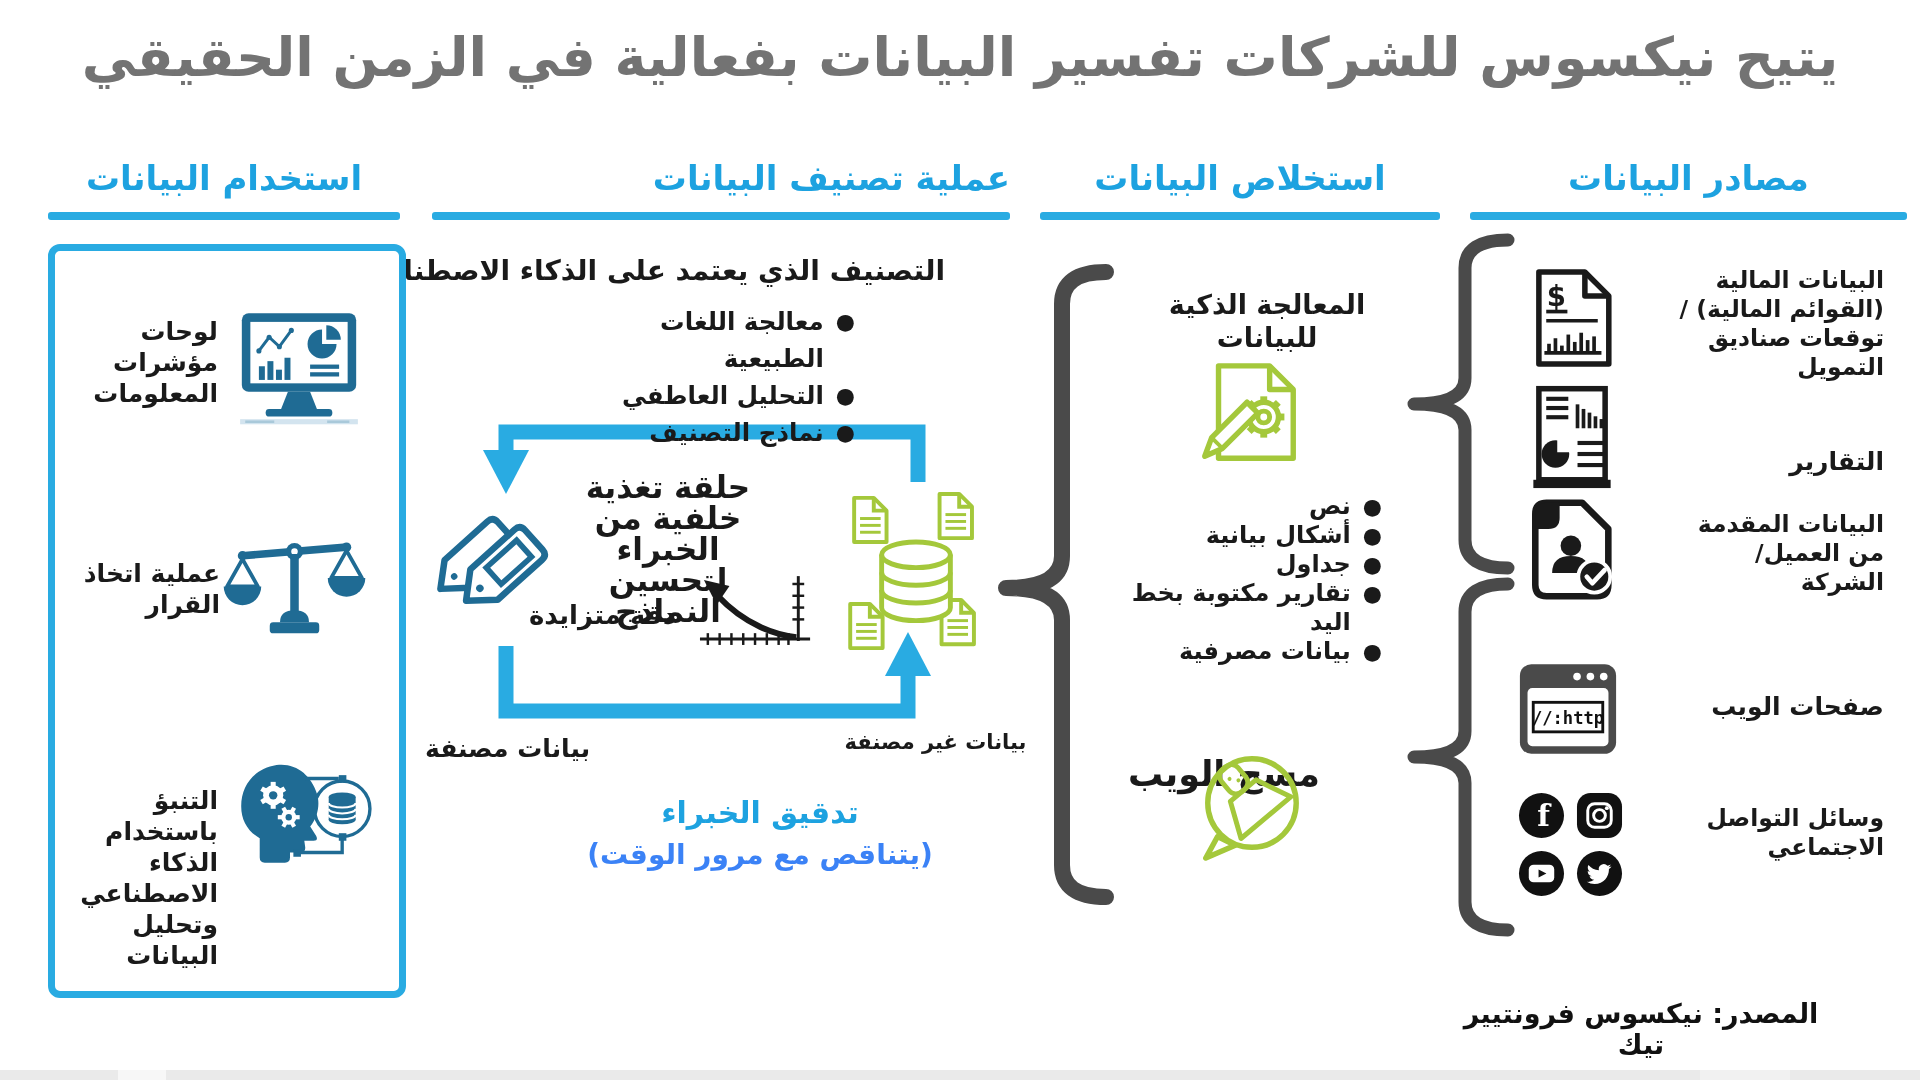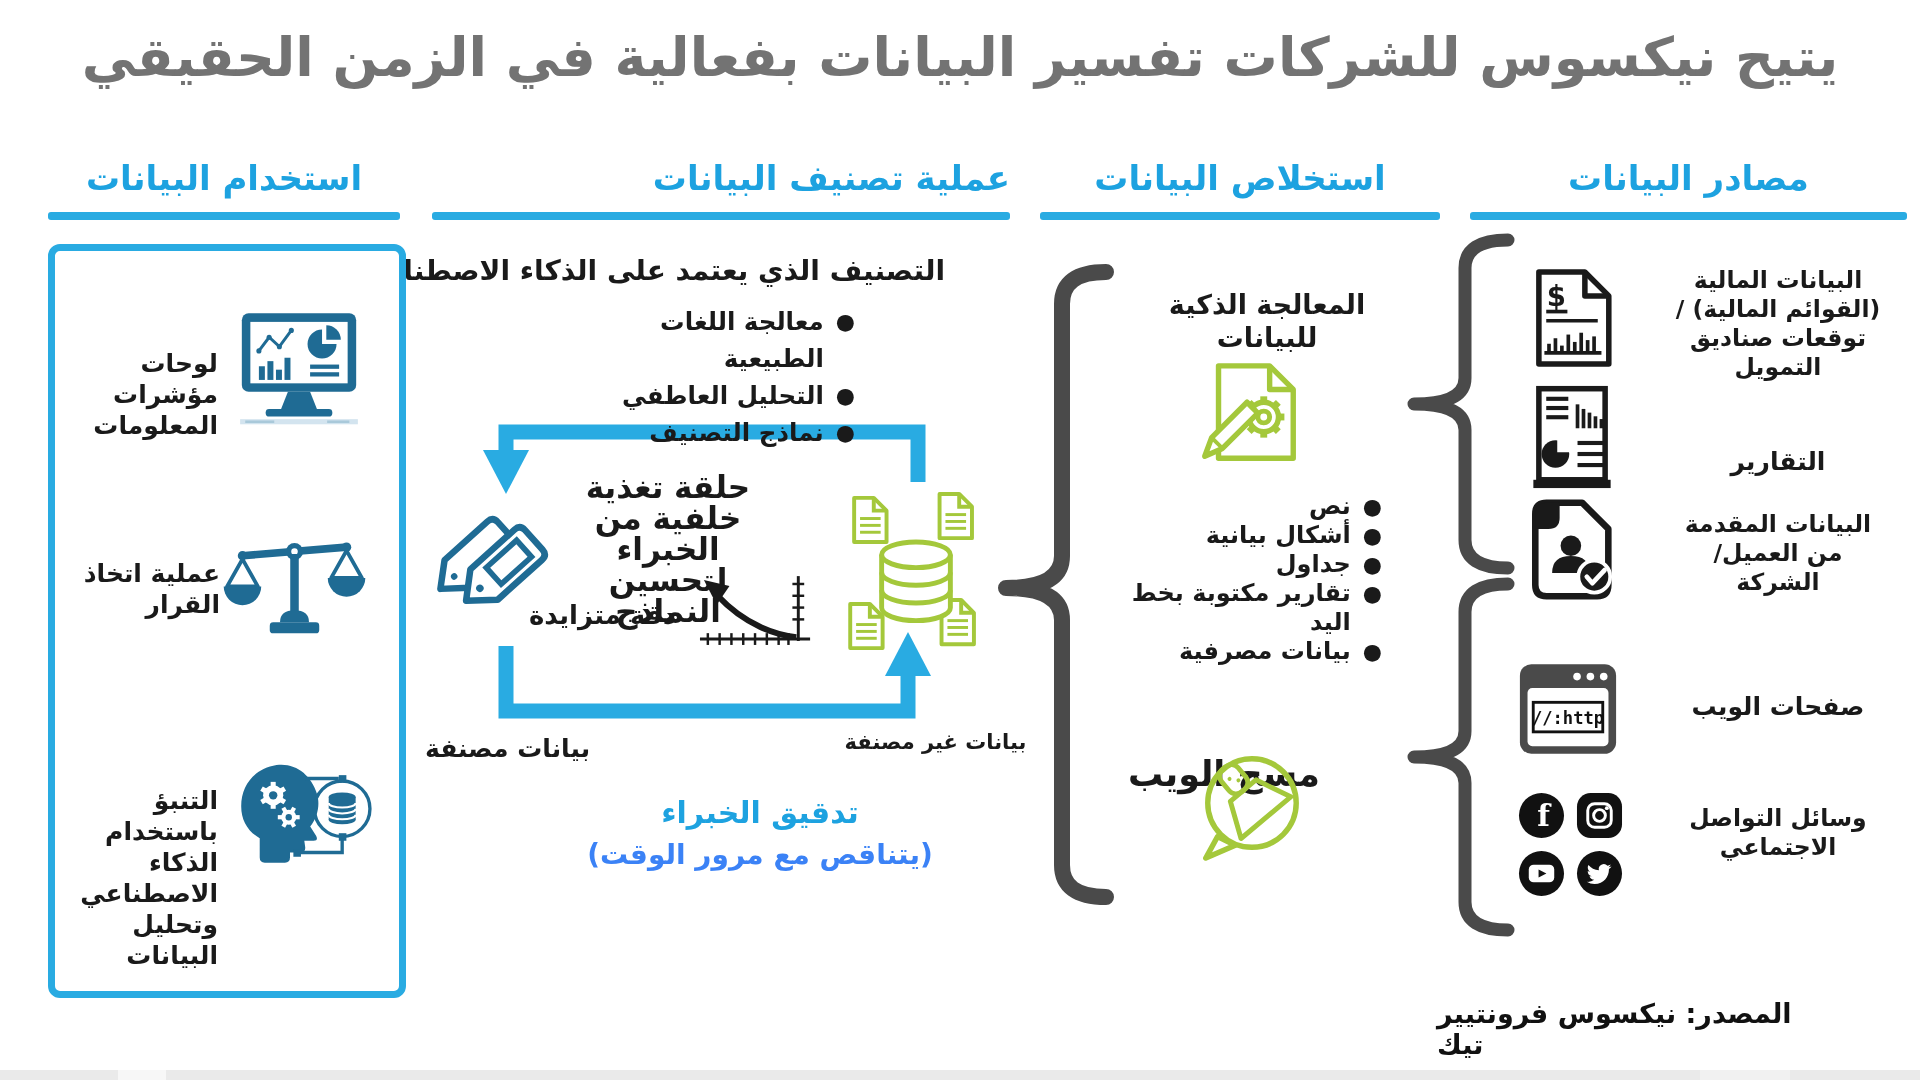--- a/index.html
+++ b/index.html
@@ -3,34 +3,34 @@
 <meta charset="utf-8">
 <style>
   html,body{margin:0;padding:0;background:#fff;}
   .canvas{position:relative;width:1920px;height:1080px;background:#ffffff;overflow:hidden;
           font-family:"DejaVu Sans",sans-serif;direction:rtl;}
   .abs{position:absolute;}
   .title{top:26px;left:0;right:0;text-align:center;font-size:54px;font-weight:bold;color:#737373;}
   .col-hdr{top:158px;text-align:center;font-size:34px;font-weight:bold;color:#1da2e0;white-space:nowrap;}
   .hdr-bar{top:212px;height:8px;background:#29abe2;border-radius:3px;}
   .blk{color:#1a1a1a;font-weight:bold;}
-  .src-label{left:1672px;width:212px;text-align:center;font-size:23.5px;font-weight:bold;color:#1a1a1a;line-height:29px;}
+  .src-label{left:1672px;width:212px;text-align:right;font-size:23.5px;font-weight:bold;color:#1a1a1a;line-height:29px;}
   .b-row{display:flex;align-items:flex-start;gap:12px;}
   .b-dot{font-size:22px;line-height:inherit;color:#1a1a1a;}
   .x-list{left:1095px;width:287px;font-size:24px;font-weight:bold;color:#1a1a1a;}
   .x-list .b-row{line-height:29px;}
   .c-list{left:555px;width:300px;font-size:24.5px;font-weight:bold;color:#1a1a1a;}
   .c-list .b-row{line-height:37px;}
   .center{text-align:center;}
   .blue-note{color:#1da2e0;font-weight:bold;}
   .blue-note-light{color:#3b82f6;font-weight:bold;}
   .usage-box{left:48px;top:244px;width:344px;height:740px;border:7px solid #29abe2;border-radius:12px;background:#fff;}
   .usage-label{text-align:right;font-size:25px;font-weight:bold;color:#1a1a1a;line-height:31px;}
   .social-grid{display:grid;direction:ltr;grid-template-columns:47px 47px;grid-template-rows:47px 47px;gap:11px;}
-  .footer-src{left:1437px;width:408px;top:998px;text-align:left;font-size:27px;font-weight:bold;color:#111;}
+  .footer-src{left:1437px;width:408px;top:998px;text-align:center;font-size:27px;font-weight:bold;color:#111;}
   .bottom-strip{left:0;top:1070px;width:1920px;height:10px;background:#eaeaea;}
   .bottom-strip-notch{top:1070px;height:10px;background:#f7f7f7;}
   svg{display:block;}
 </style>
 </head>
 <body>
 
 <div class="canvas">
 
   <div class="abs title">يتيح نيكسوس للشركات تفسير البيانات بفعالية في الزمن الحقيقي</div>
@@ -359,21 +359,21 @@
       <path d="M107 49 L107 32 A17 17 0 0 1 124 49 Z" fill="#1f6b94"></path>
       <rect x="88" y="78" width="34" height="5" fill="#1f6b94"></rect>
       <rect x="88" y="87" width="34" height="5" fill="#1f6b94"></rect>
       <polygon points="62,110 88,110 96,130 54,130" fill="#1f6b94"></polygon>
       <rect x="36" y="130" width="78" height="9" rx="4" fill="#1f6b94"></rect>
       <rect x="6" y="142" width="138" height="6" fill="#d3e4ef"></rect>
       <rect x="12" y="143.5" width="34" height="3" fill="#a9c9da"></rect>
       <rect x="108" y="143.5" width="26" height="3" fill="#a9c9da"></rect>
     </svg>
   </div>
-  <div class="abs usage-label" style="left:58px;width:160px;top:348px;">لوحات مؤشرات المعلومات</div>
+  <div class="abs usage-label" style="left:58px;width:160px;top:316px;">لوحات مؤشرات المعلومات</div>
 
   <div class="abs" style="left:222px;top:522px;">
     <svg width="145" height="122" viewBox="0 0 170 140">
       <g fill="#1f6b94">
         <circle cx="24" cy="38" r="5.5"></circle>
           <circle cx="146" cy="28" r="5.5"></circle>
         <circle cx="85" cy="33" r="10"></circle>
       </g>
       <line x1="24" y1="38" x2="146" y2="28" stroke="#1f6b94" stroke-width="9" stroke-linecap="round"></line>
       <circle cx="85" cy="33" r="3.8" fill="#fff"></circle>

